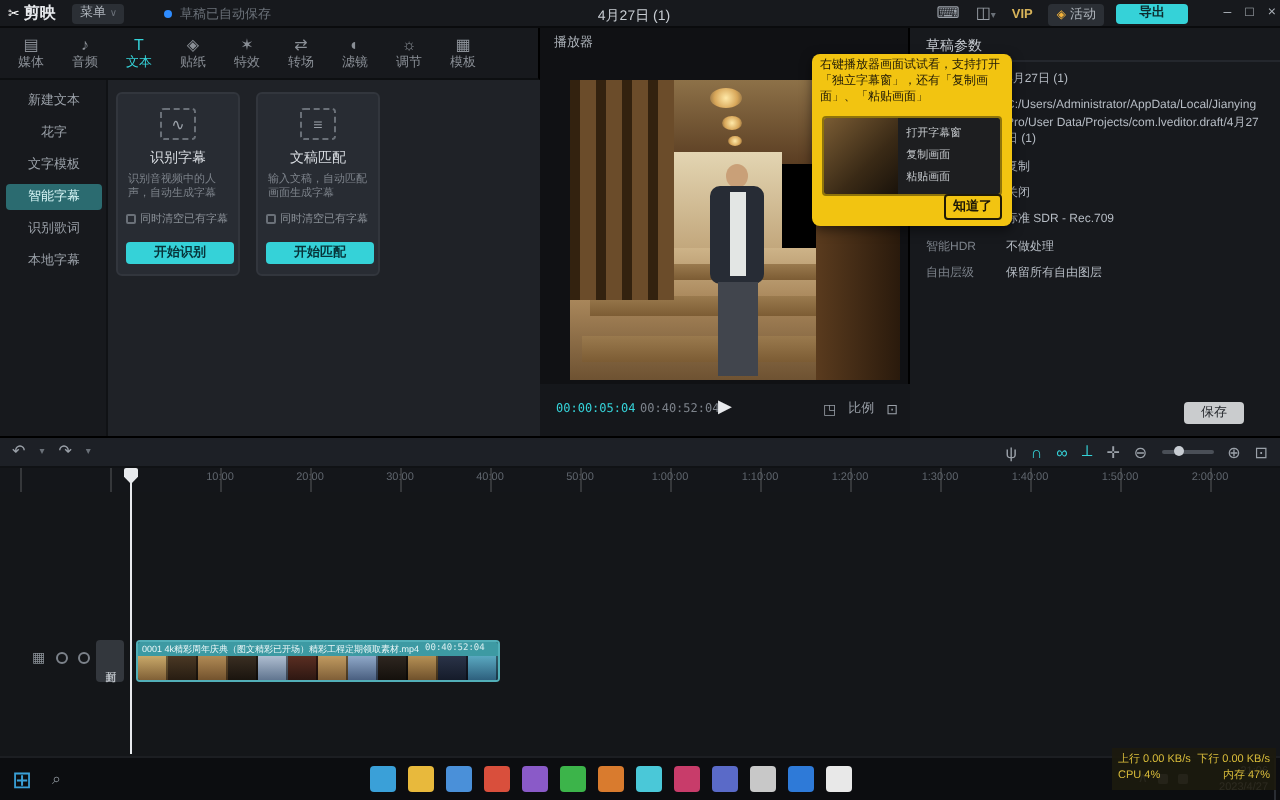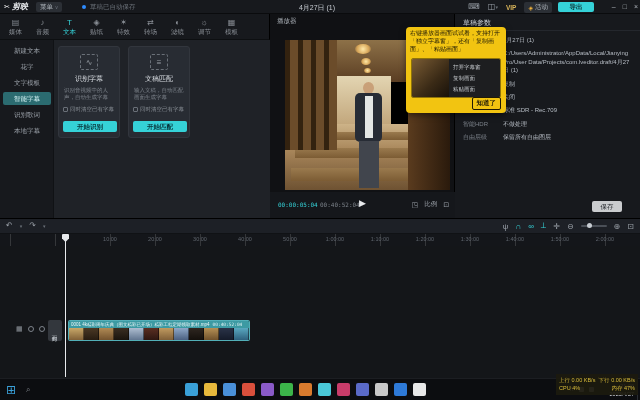--- a/index.html
+++ b/index.html
@@ -3,21 +3,21 @@
 <meta charset="utf-8">
 <style>
   html,body{margin:0;padding:0;background:#000;}
   *{box-sizing:border-box;font-family:"Liberation Sans","DejaVu Sans",sans-serif;}
   #app{position:relative;width:640px;height:400px;background:#111316;overflow:hidden;}
   .abs{position:absolute;}
   .mono{font-family:"DejaVu Sans Mono",monospace;}
 
   
   #titlebar{left:0;top:0;width:640px;height:14px;background:#17191d;border-bottom:1px solid #0a0b0d;}
-  #logo{left:4px;top:1px;color:#e8eaed;font-size:8px;font-weight:bold;display:flex;gap:2px;align-items:center;font-style:italic;}
+  #logo{left:4px;top:1px;color:#e8eaed;font-size:8px;font-weight:bold;display:flex;gap:2px;align-items:center;}
   #logo .lg-icon{color:#fff;font-size:7px;}
   #menu-pill{left:36px;top:2px;height:10px;background:#2b2f35;border-radius:2px;color:#aeb4bb;font-size:6.5px;line-height:10px;padding:0 4px;}
   #autosave-dot{left:82px;top:5px;width:4px;height:4px;border-radius:50%;background:#2e8cff;}
   #autosave-text{left:90px;top:3px;color:#6a7078;font-size:6.5px;}
   #doc-title{left:262px;top:3px;width:110px;text-align:center;color:#c8cdd3;font-size:7px;}
   #tb-right{right:88px;top:1px;height:12px;display:flex;gap:8px;align-items:center;}
   .tb-ic{color:#9aa0a8;font-size:8px;line-height:12px;}
   .tb-caret{color:#6a7078;font-size:5px;}
   #vip-badge{color:#d8b45a;font-size:6.5px;font-weight:bold;}
   #activity-pill{display:flex;gap:2px;align-items:center;background:#2b2f35;border-radius:2px;padding:1px 4px;color:#aeb4bb;font-size:6.5px;}

